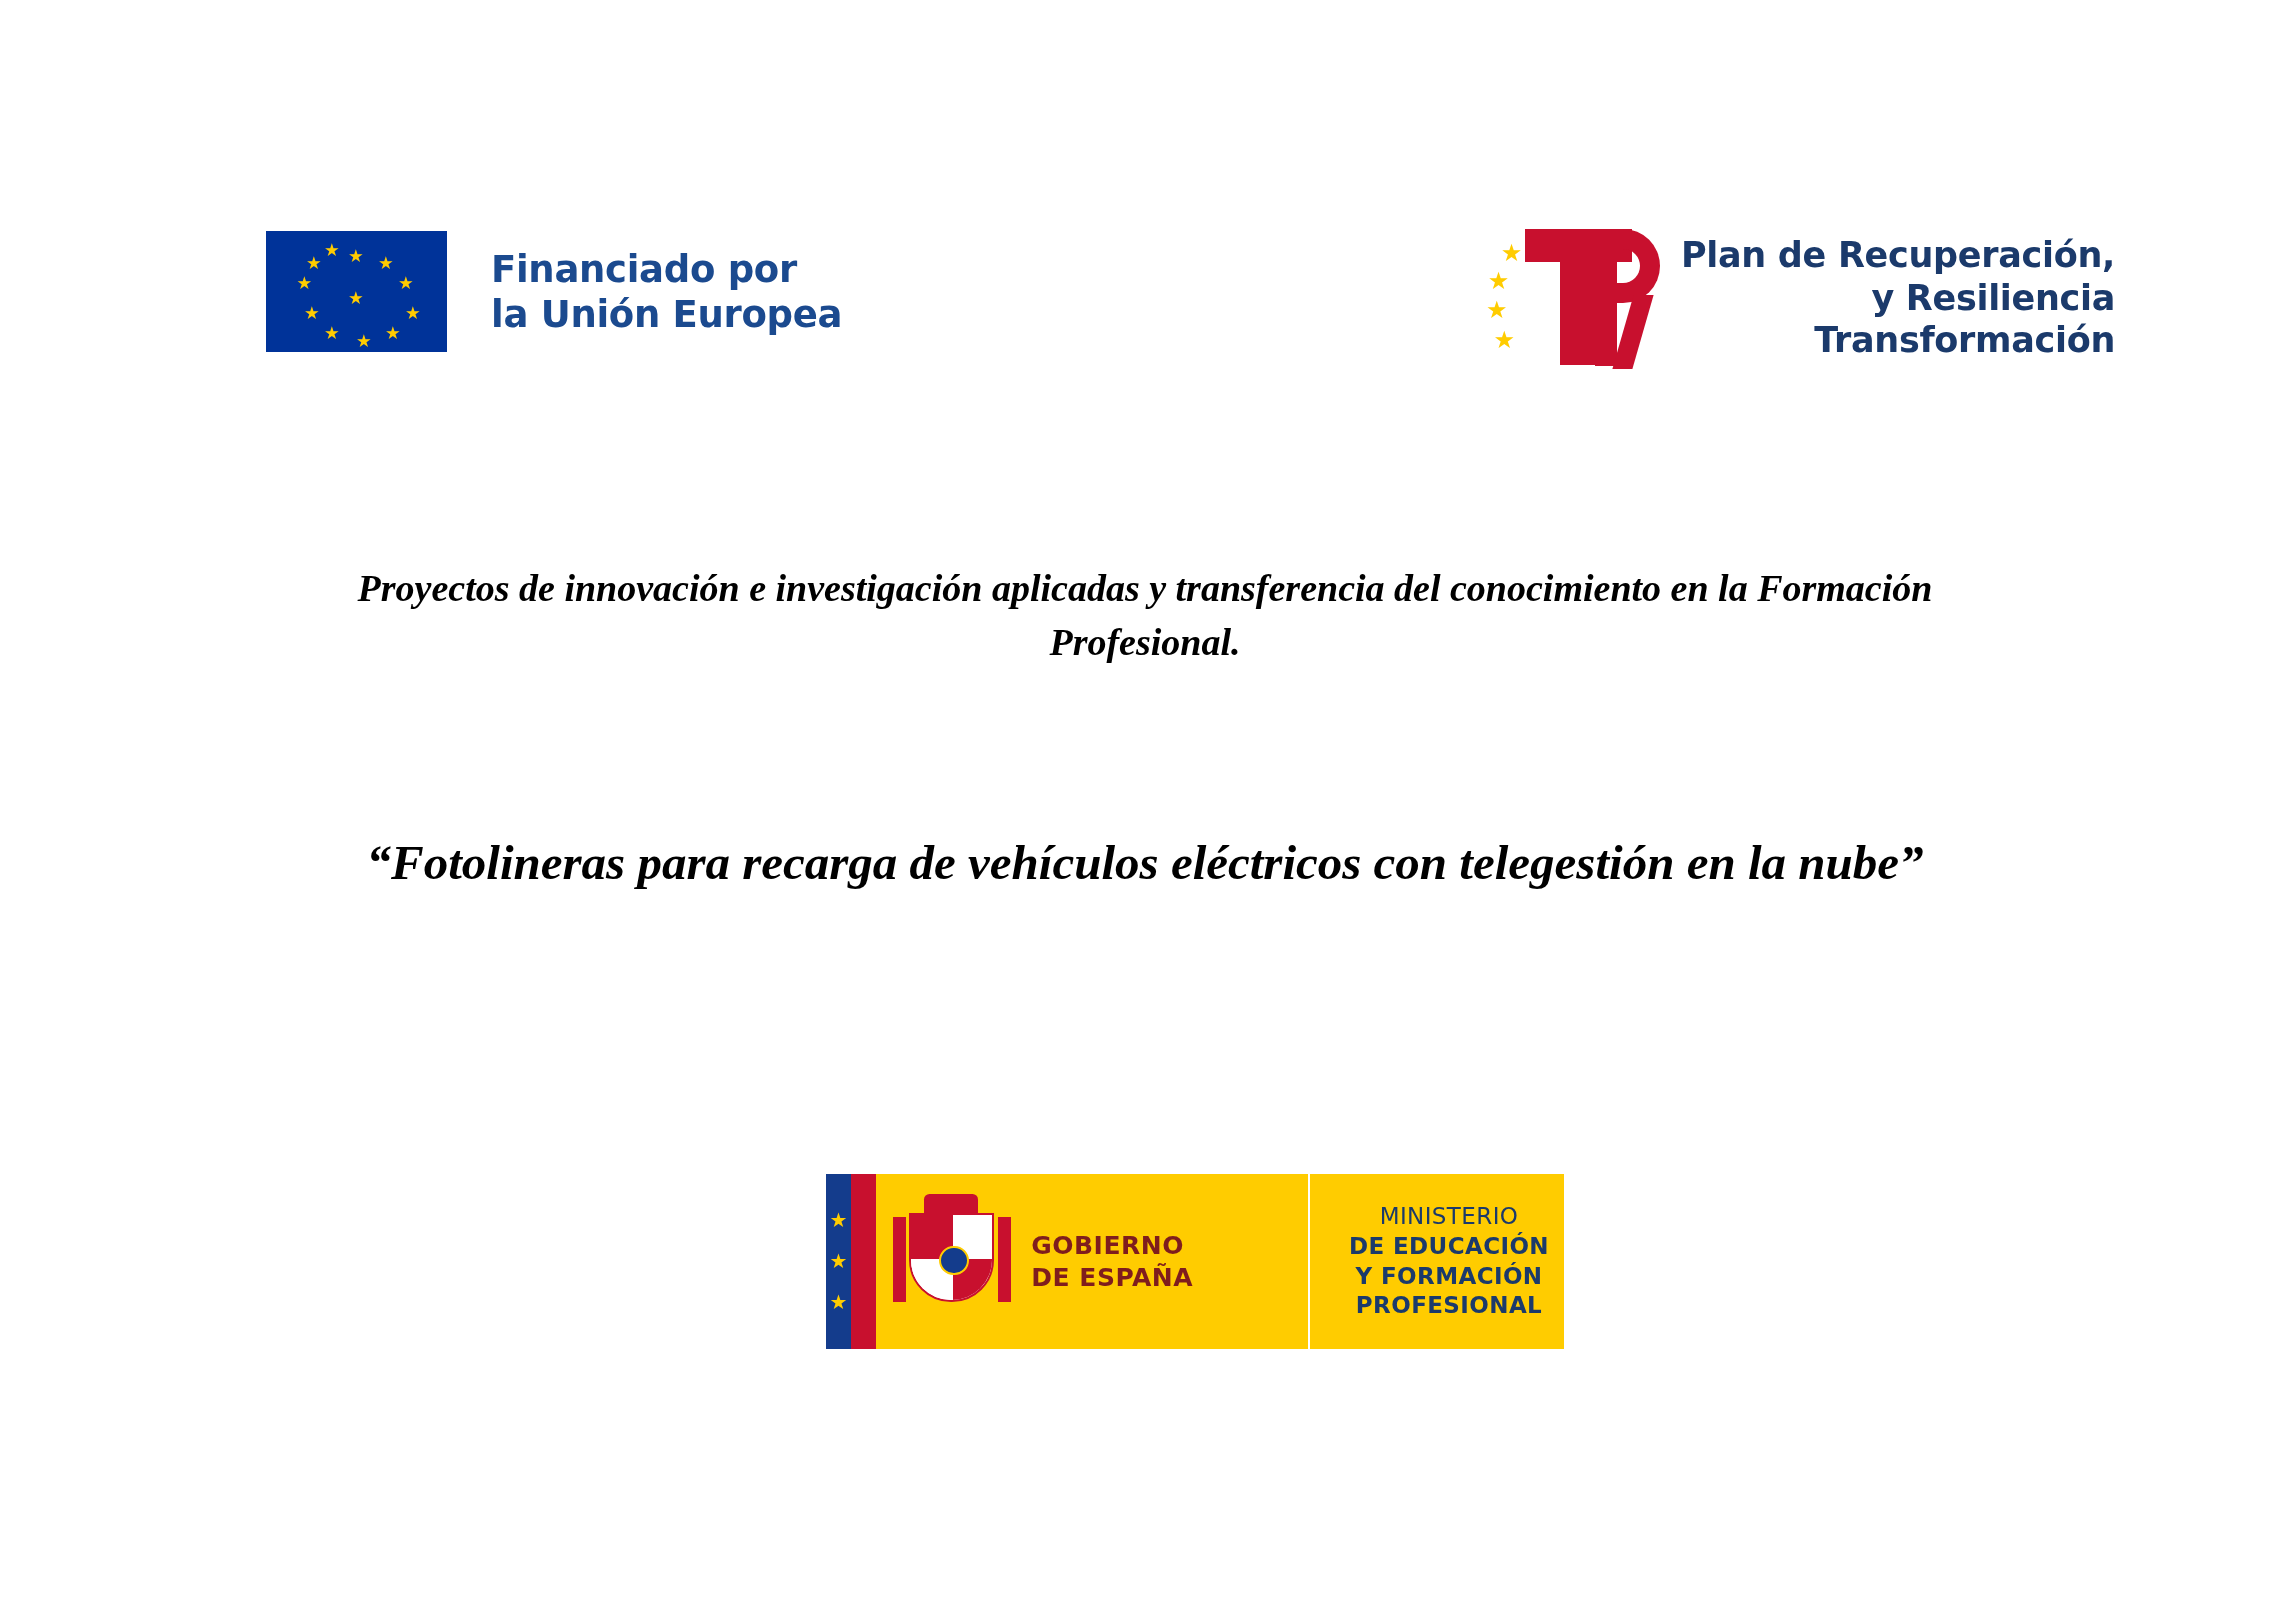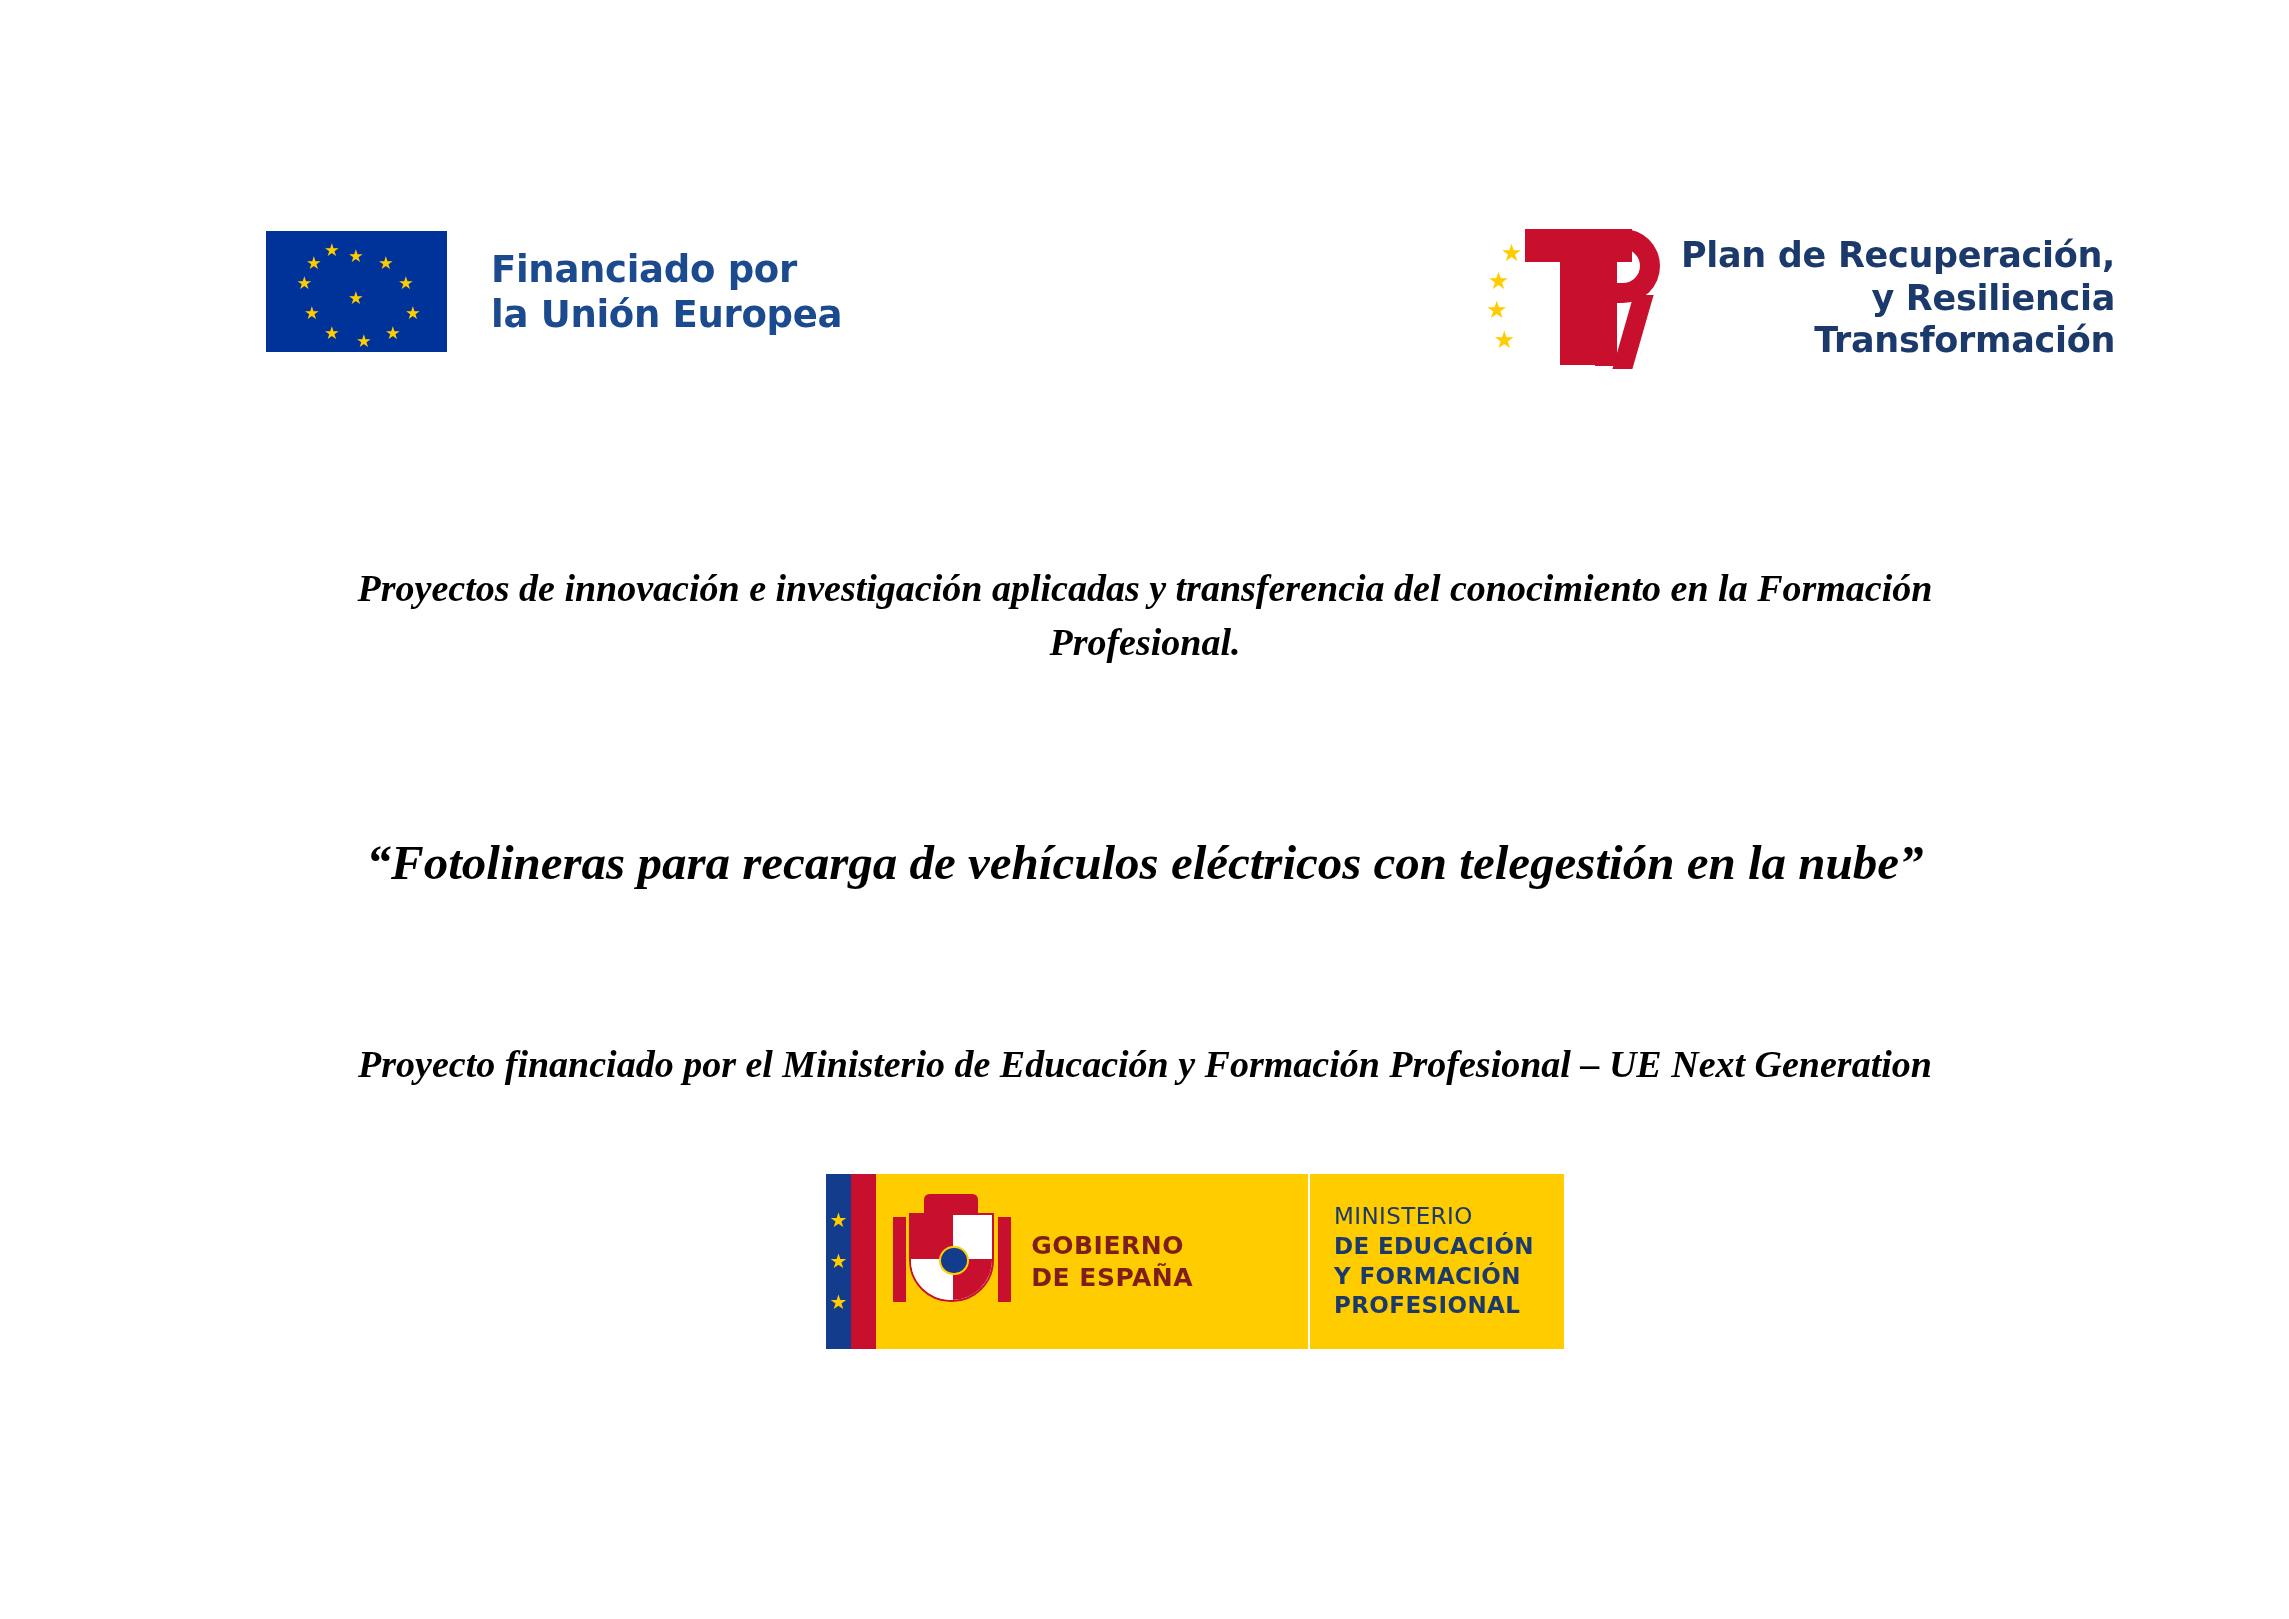--- a/index.html
+++ b/index.html
@@ -271,20 +271,21 @@
     align-items: center;
     padding-left: 24px;
     box-sizing: border-box;
   }
   .gob-right .min-words {
     color: #1b3a6b;
     font-weight: bold;
     font-size: 23px;
     line-height: 1.3;
     letter-spacing: 0.4px;
+    text-align: center;
   }
   .min-words .l1 { font-weight: normal; }
 </style>
 </head>
 <body>
 
 <div class="logo-band">
 
   <div class="eu-logo">
     <div class="eu-flag">
@@ -330,21 +331,20 @@
       <div>y Resiliencia</div>
       <div>Transformación</div>
     </div>
   </div>
 
 </div>
 
 <div class="doc-text">
   <p class="para para-intro">Proyectos de innovación e investigación aplicadas y transferencia del conocimiento en la Formación Profesional.</p>
   <p class="para para-title">“Fotolineras para recarga de vehículos eléctricos con telegestión en la nube”</p>
-  <p class="para para-funding">Proyecto financiado por el Ministerio de Educación y Formación Profesional – UE Next Generation</p>
 </div>
 
 <div class="gob-logo">
   <div class="gob-flagstrip">
     <div class="blue"></div>
     <div class="red"></div>
     <div class="stars">★<br>★<br>★</div>
   </div>
   <div class="gob-left">
     <div class="coat">

